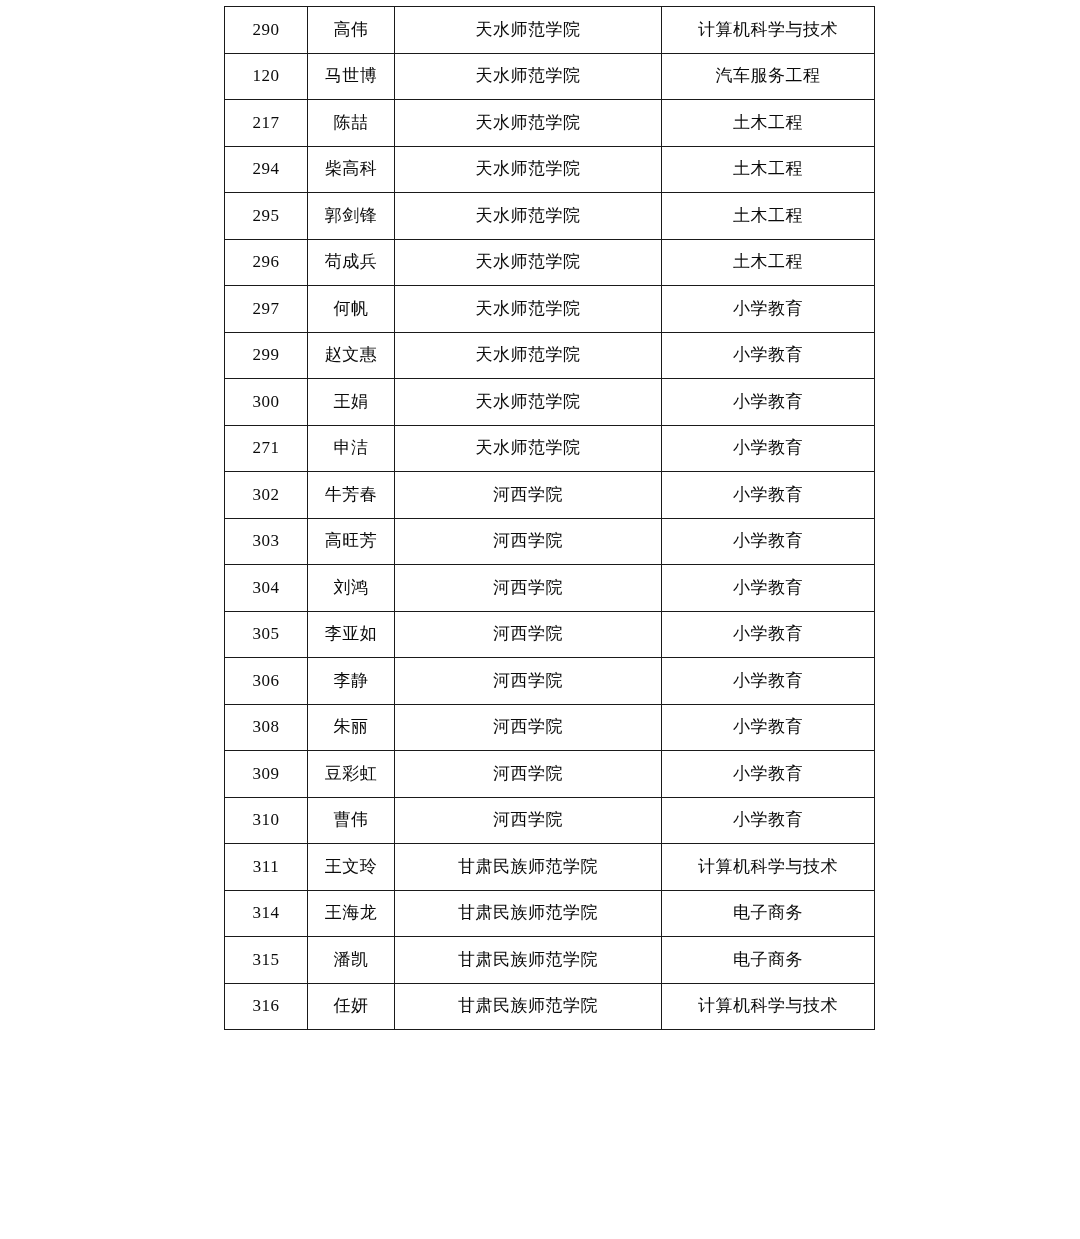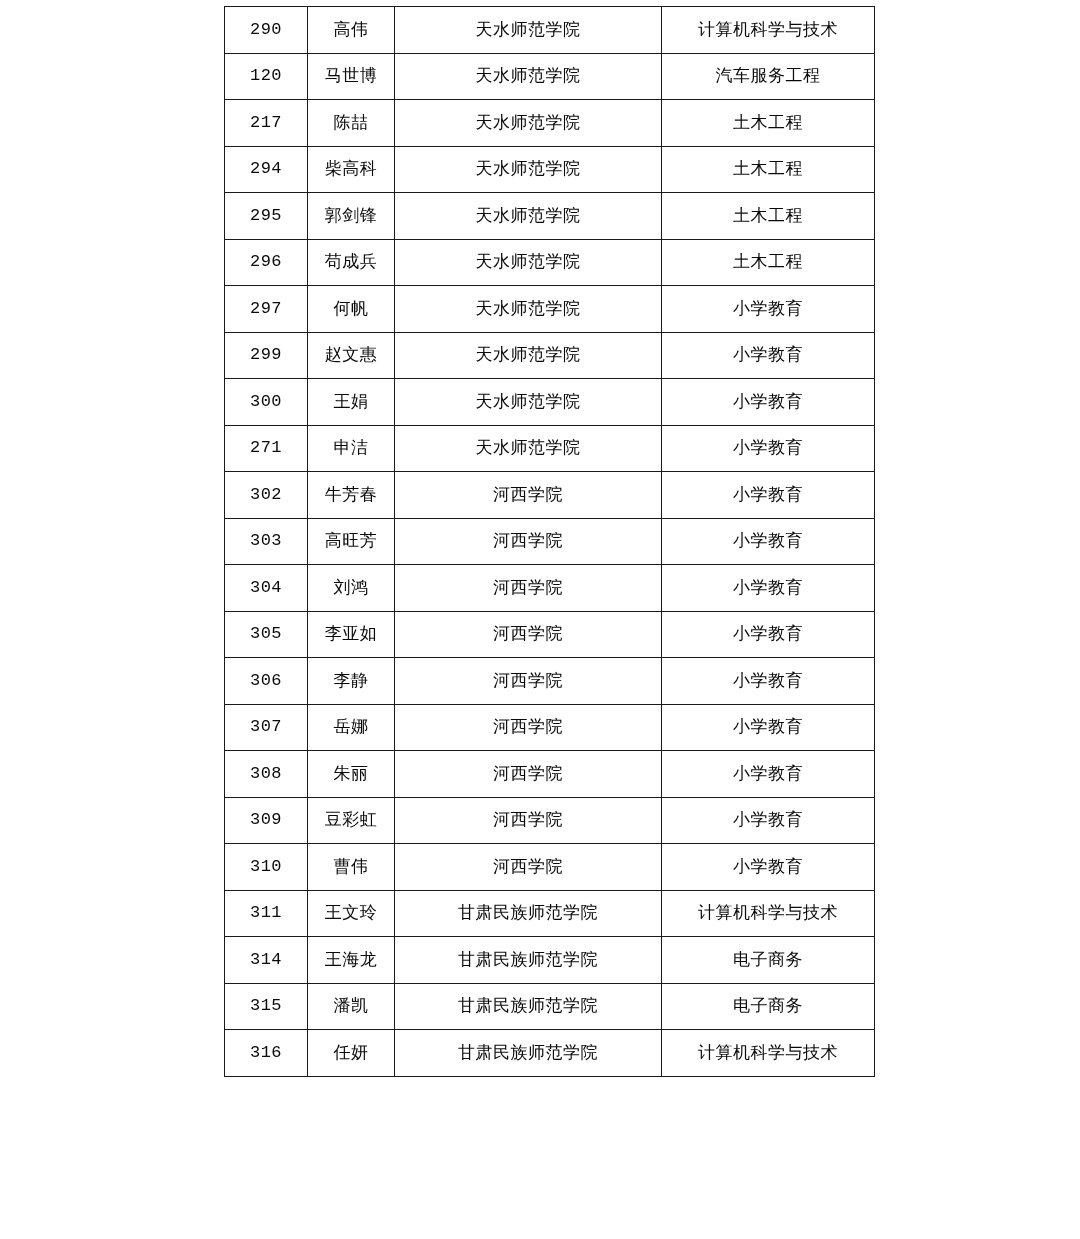--- a/index.html
+++ b/index.html
@@ -37,21 +37,21 @@
     text-align: center;
     vertical-align: middle;
     font-size: 17px;
     line-height: 1.2;
     padding: 0 2px;
     letter-spacing: 0.5px;
     white-space: nowrap;
   }
   td.col-index {
     width: 78px;
-    font-family: Liberation Mono, monospace;
+    font-family: Liberation Serif, serif;
     letter-spacing: 1px;
   }
   td.col-name {
     width: 82px;
   }
   td.col-school {
     width: 262px;
   }
   td.col-major {
     width: 208px;
@@ -148,26 +148,20 @@
             <td class="col-school">河西学院</td>
             <td class="col-major">小学教育</td>
           </tr>
           <tr>
             <td class="col-index">306</td>
             <td class="col-name">李静</td>
             <td class="col-school">河西学院</td>
             <td class="col-major">小学教育</td>
           </tr>
           <tr>
-            <td class="col-index">307</td>
-            <td class="col-name">岳娜</td>
-            <td class="col-school">河西学院</td>
-            <td class="col-major">小学教育</td>
-          </tr>
-          <tr>
             <td class="col-index">308</td>
             <td class="col-name">朱丽</td>
             <td class="col-school">河西学院</td>
             <td class="col-major">小学教育</td>
           </tr>
           <tr>
             <td class="col-index">309</td>
             <td class="col-name">豆彩虹</td>
             <td class="col-school">河西学院</td>
             <td class="col-major">小学教育</td>

